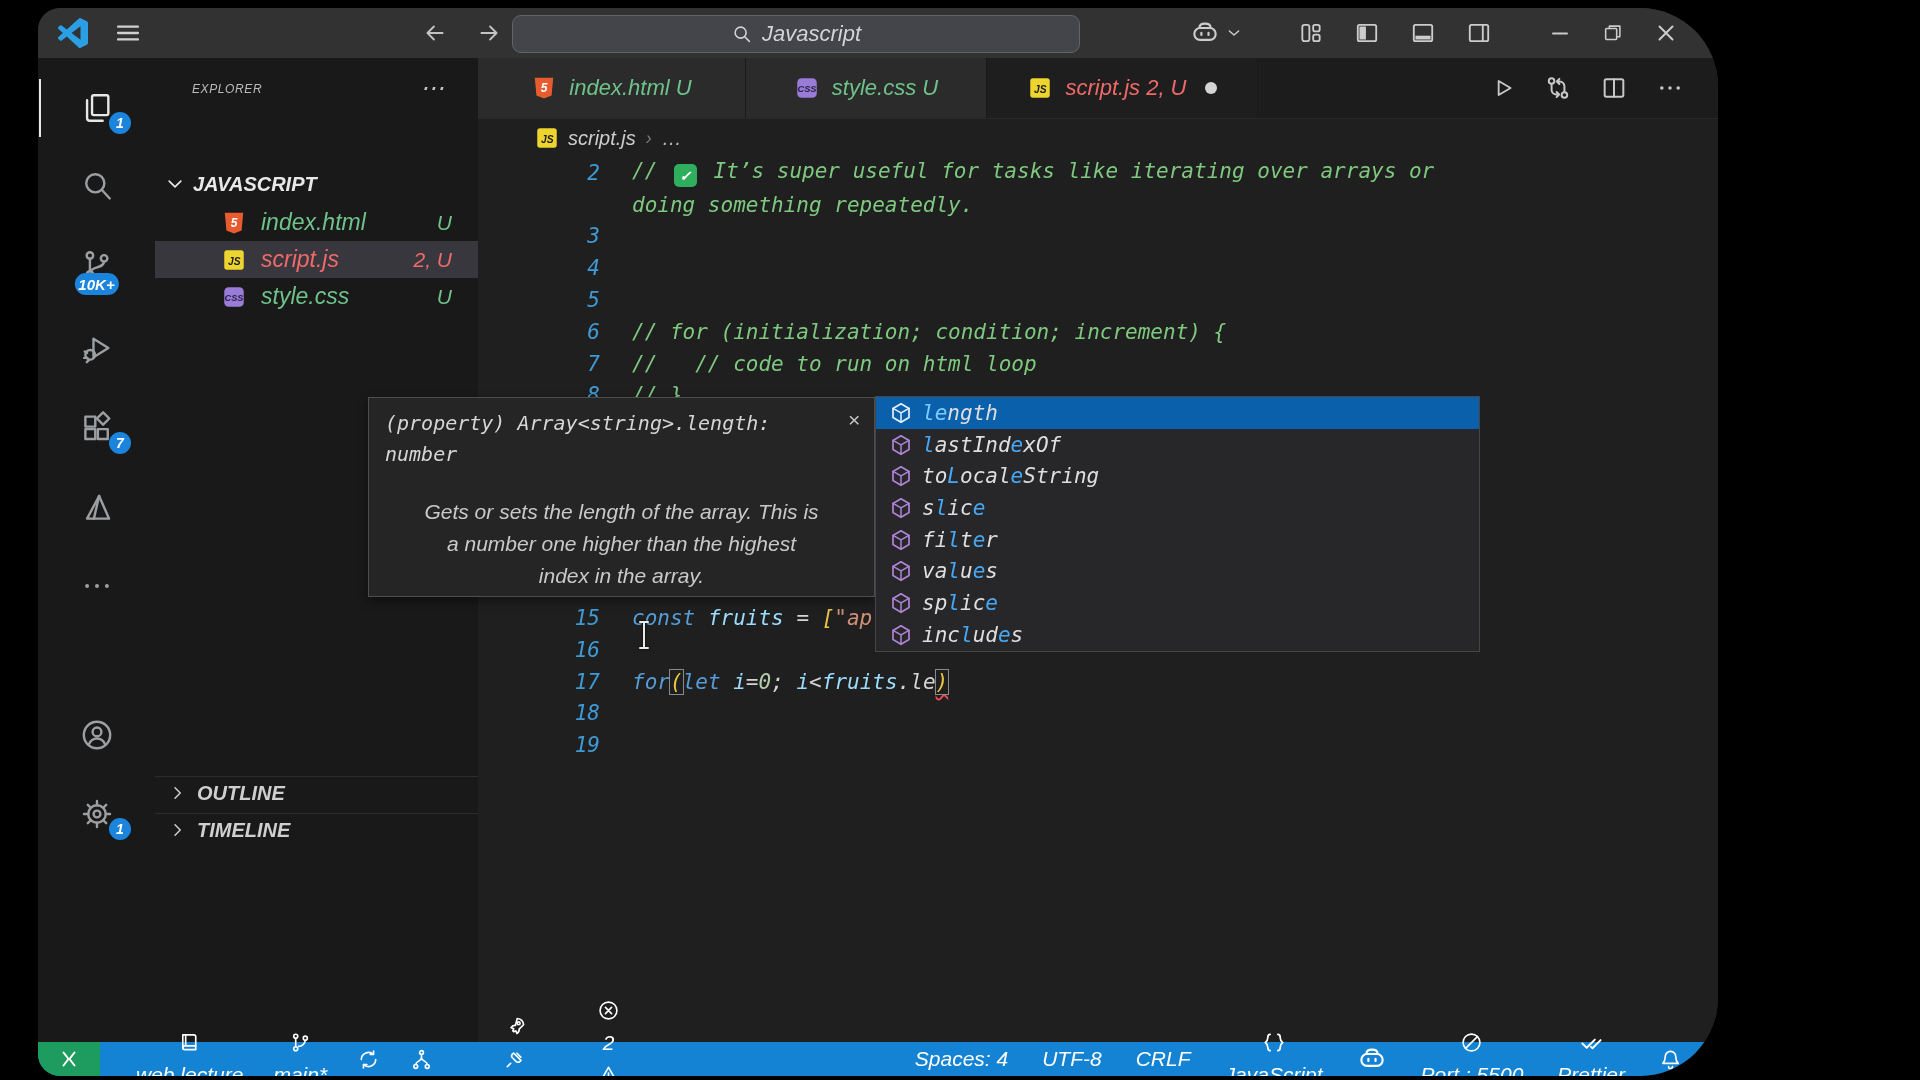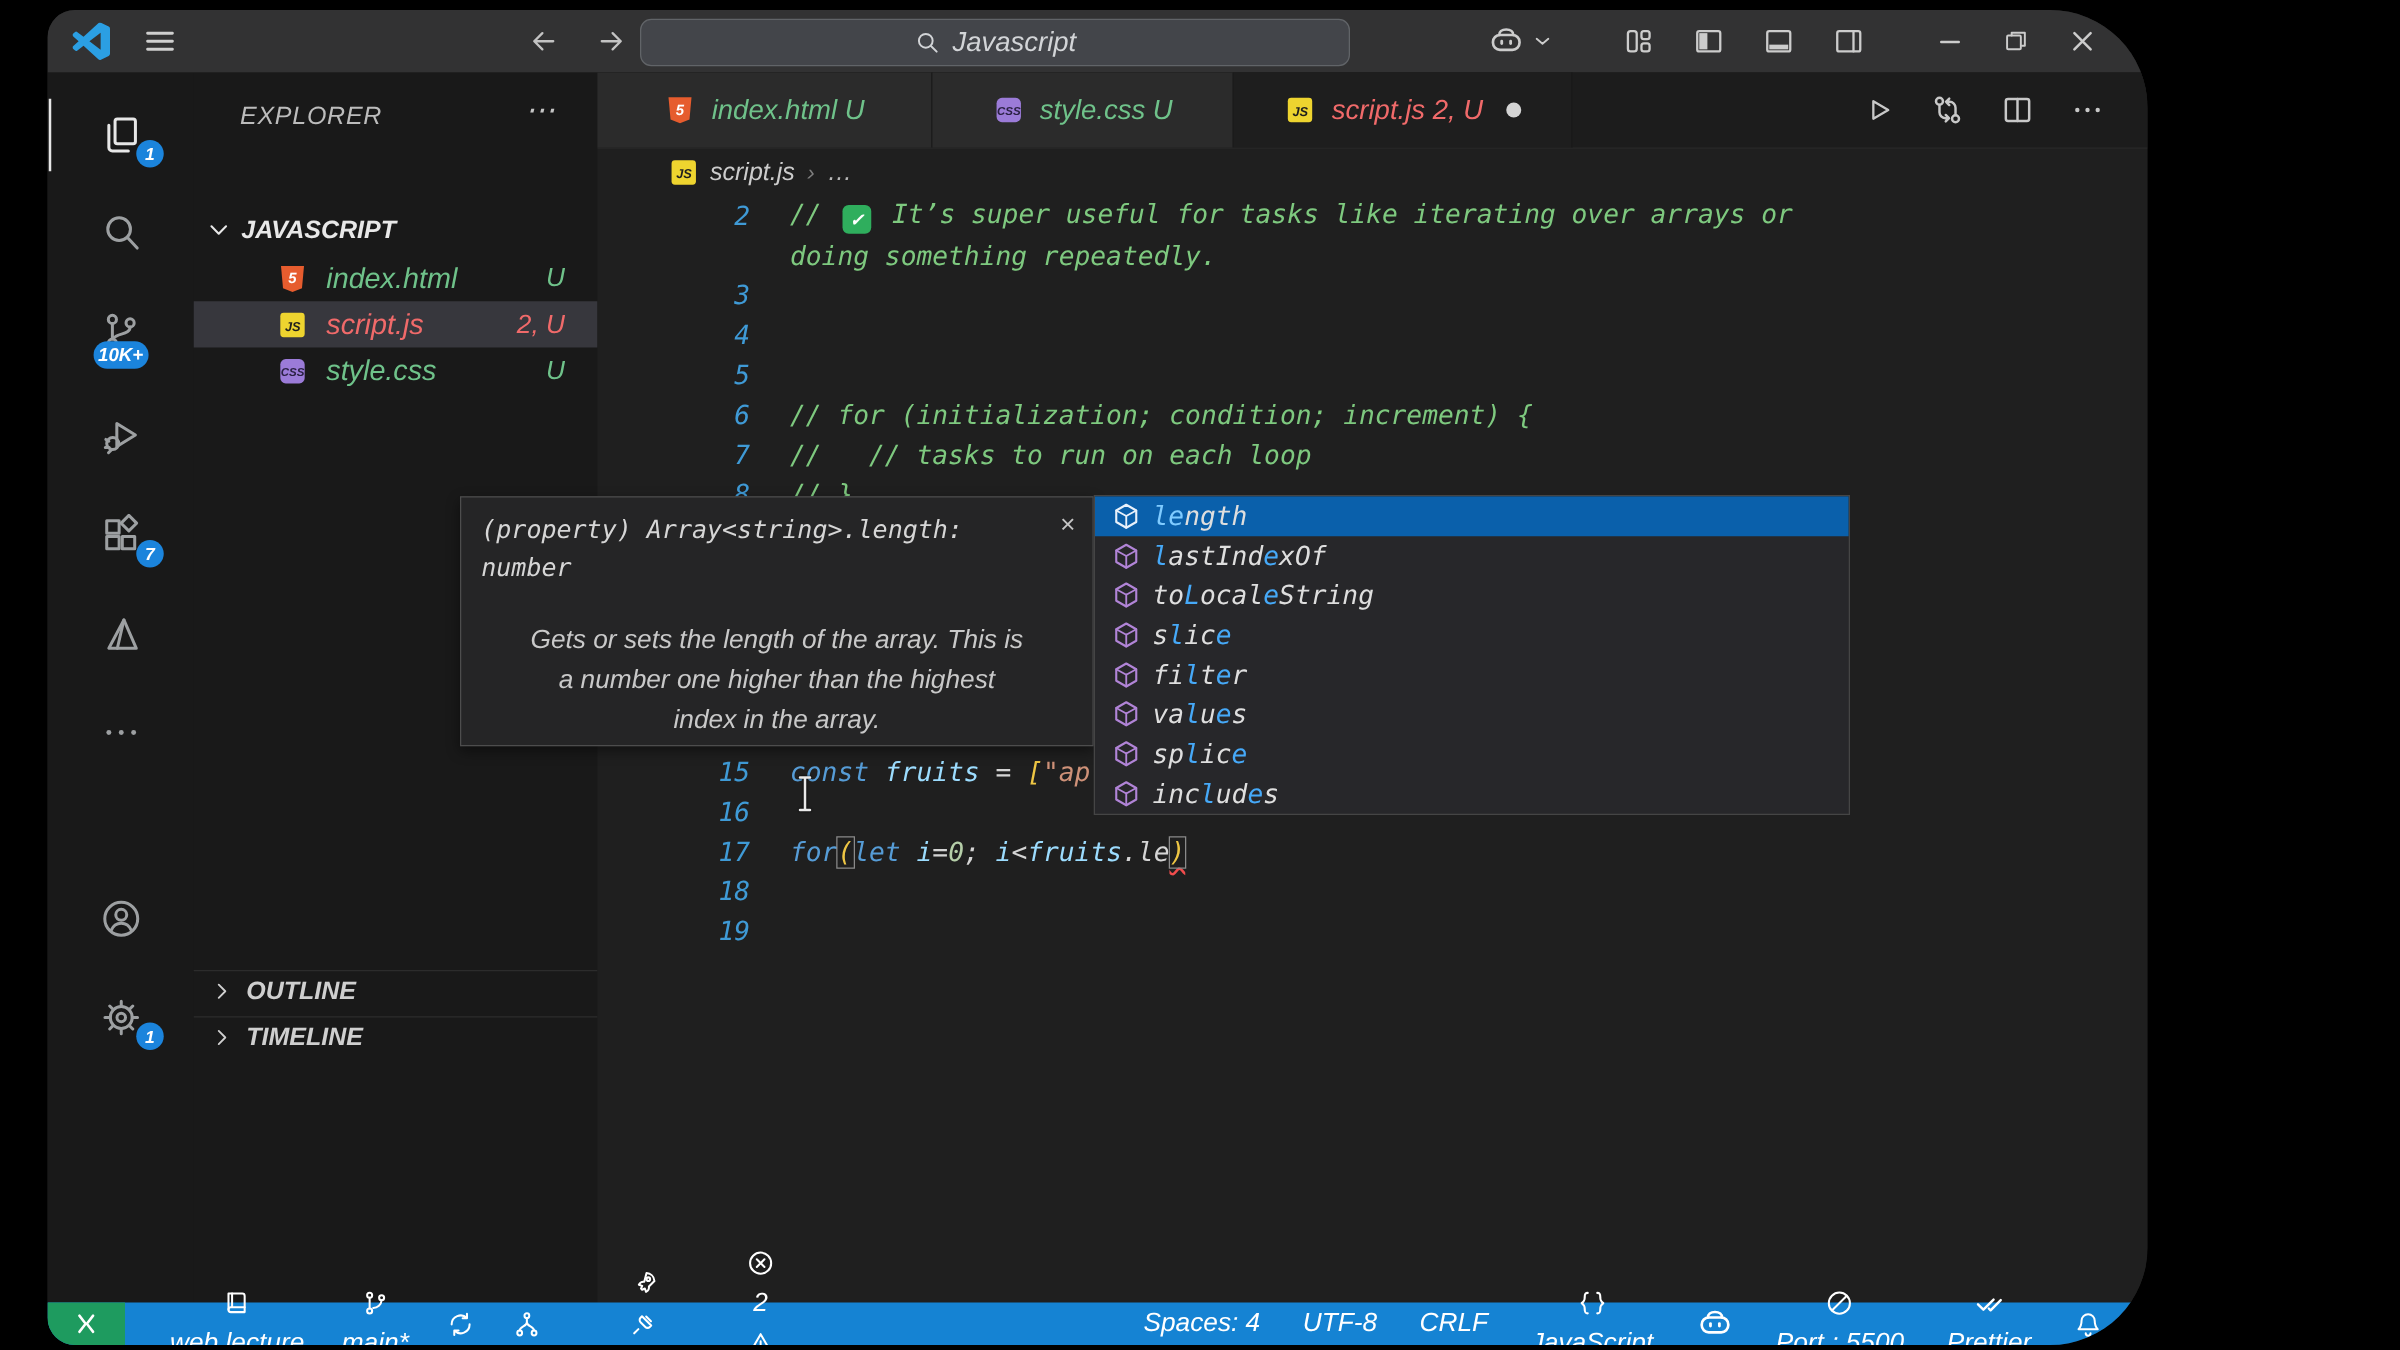--- a/index.html
+++ b/index.html
@@ -19,21 +19,21 @@
   
   .main{flex:1;display:flex;min-height:0;position:relative;}
   .activitybar{width:117px;flex:0 0 117px;background:#191919;position:relative;}
   .act-item{position:absolute;left:0;width:117px;height:64px;display:flex;align-items:center;justify-content:center;color:#9da0a2;}
   .act-item.active{color:#e7e7e7;}
   .act-item.active::before{content:"";position:absolute;left:1px;top:3px;width:2px;height:58px;background:#e7e7e7;}
   .act-badge{position:absolute;right:24px;bottom:6px;min-width:22px;height:22px;border-radius:12px;background:#1b84dc;
     color:#fff;font-size:14px;font-weight:bold;display:flex;align-items:center;justify-content:center;padding:0 4px;box-sizing:border-box;}
   .act-badge.pill{right:auto;left:50%;transform:translateX(-50%);bottom:2px;font-size:15px;}
   .sidebar{width:323px;flex:0 0 323px;background:#191919;position:relative;color:#cccccc;}
-  .sb-header{position:absolute;left:37px;top:24px;font-size:20px;letter-spacing:.6px;color:#bcbcbc;}
+  .sb-header{position:absolute;left:37px;top:24px;font-size:12px;letter-spacing:.6px;color:#bcbcbc;}
   .sb-dots{position:absolute;right:32px;top:16px;color:#c5c5c5;font-size:24px;letter-spacing:2px;}
   .sb-section{position:absolute;left:10px;top:110px;width:303px;height:32px;display:flex;align-items:center;gap:8px;
     font-weight:bold;font-size:20px;color:#e8e8e8;}
   .files{position:absolute;left:0;top:146px;width:323px;}
   .frow{height:37px;display:flex;align-items:center;padding-left:66px;position:relative;font-size:23px;}
   .frow.selected{background:#37373d;}
   .frow .ficon{width:26px;margin-right:14px;flex:0 0 26px;}
   .fbadge{position:absolute;right:26px;font-size:21px;}
   .f-green{color:#6fc28a;} .f-red{color:#f06a6a;}
   .sb-bottom{position:absolute;left:0;width:323px;height:33px;border-top:1px solid #2c2c2c;display:flex;
@@ -407,21 +407,21 @@
         <span>…</span>
       </div>
       <div class="codearea">
         <div id="rows">
             <div class="crow"><span class="lnum">2</span><span class="ctext"><span class="cm">// </span><span class="emoji">✓</span><span class="cm"> It’s super useful for tasks like iterating over arrays or</span></span></div>
             <div class="crow"><span class="lnum"></span><span class="ctext"><span class="cm">doing something repeatedly.</span></span></div>
             <div class="crow"><span class="lnum">3</span><span class="ctext"></span></div>
             <div class="crow"><span class="lnum">4</span><span class="ctext"></span></div>
             <div class="crow"><span class="lnum">5</span><span class="ctext"></span></div>
             <div class="crow"><span class="lnum">6</span><span class="ctext"><span class="cm">// for (initialization; condition; increment) {</span></span></div>
-            <div class="crow"><span class="lnum">7</span><span class="ctext"><span class="cm">//   // tasks to run on each loop</span></span></div>
+            <div class="crow"><span class="lnum">7</span><span class="ctext"><span class="cm">//   // code to run on html loop</span></span></div>
             <div class="crow"><span class="lnum">8</span><span class="ctext"><span class="cm">// }</span></span></div>
             <div class="crow"><span class="lnum">9</span><span class="ctext"></span></div>
             <div class="crow"><span class="lnum">10</span><span class="ctext"></span></div>
             <div class="crow"><span class="lnum">11</span><span class="ctext"></span></div>
             <div class="crow"><span class="lnum">12</span><span class="ctext"></span></div>
             <div class="crow"><span class="lnum">13</span><span class="ctext"></span></div>
             <div class="crow"><span class="lnum">14</span><span class="ctext"></span></div>
             <div class="crow"><span class="lnum">15</span><span class="ctext"><span class="kw">const</span><span class="pl"> </span><span class="vr">fruits</span><span class="pl"> = </span><span class="bk">[</span><span class="st">"ap</span></span></div>
             <div class="crow"><span class="lnum">16</span><span class="ctext"></span></div>
             <div class="crow"><span class="lnum">17</span><span class="ctext"><span class="kw">for</span><span class="pn">(</span><span class="kw">let</span><span class="pl"> </span><span class="vr">i</span><span class="pl">=</span><span class="nm">0</span><span class="pl">; </span><span class="vr">i</span><span class="pl">&lt;</span><span class="vr">fruits</span><span class="pl">.le</span><span class="pn err">)</span></span></div>

